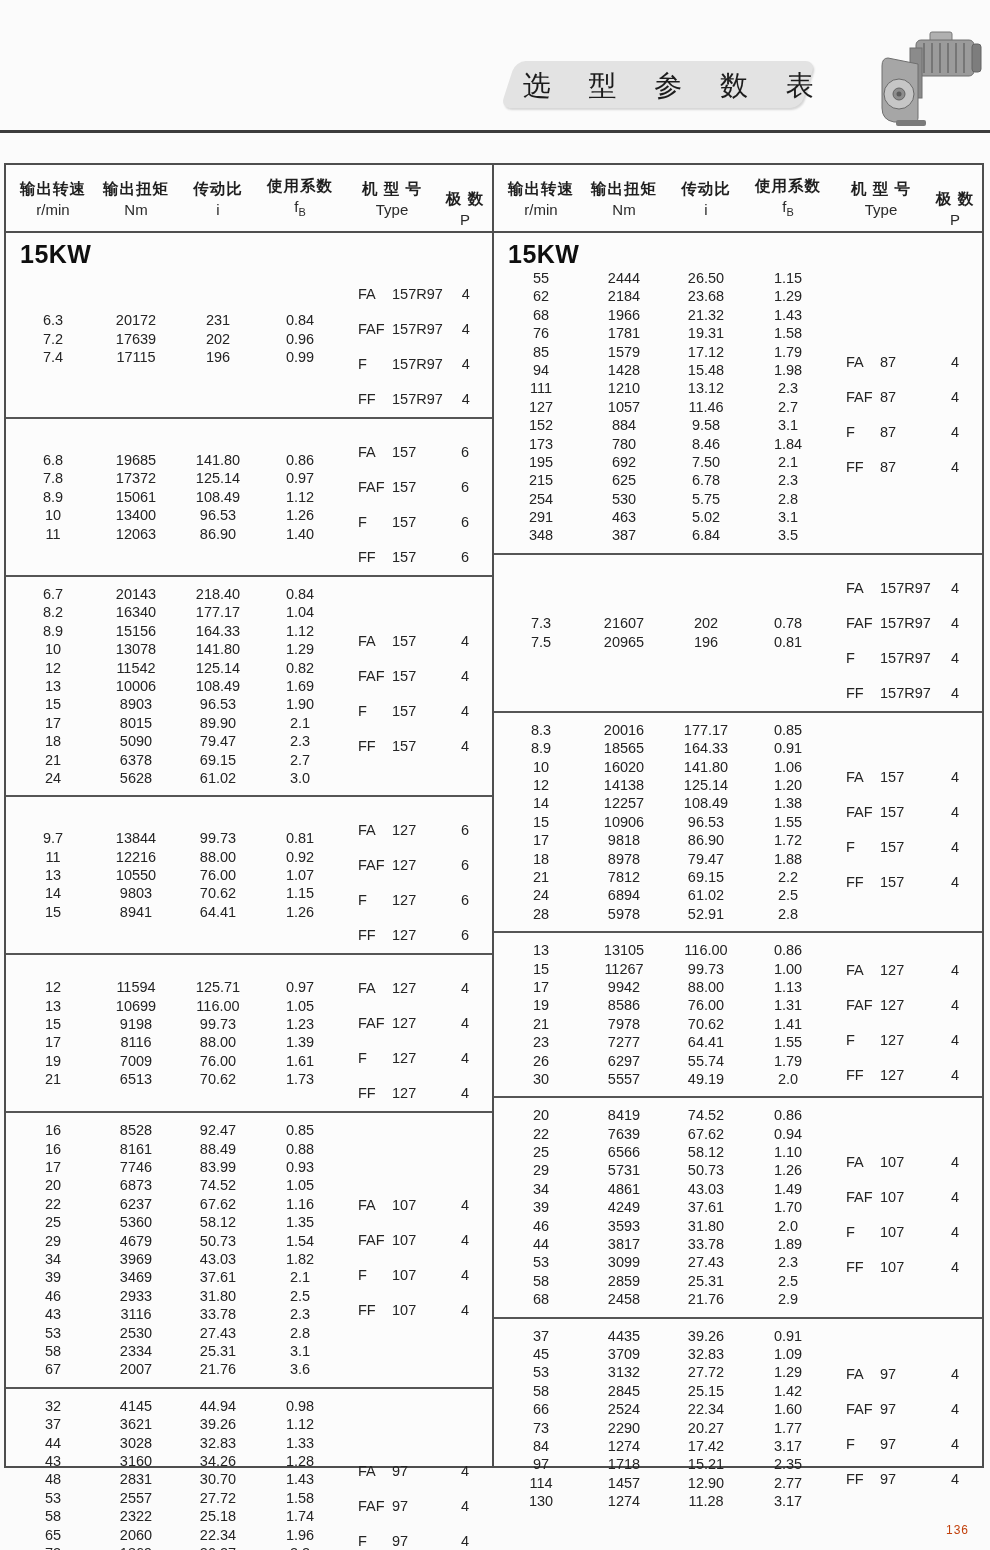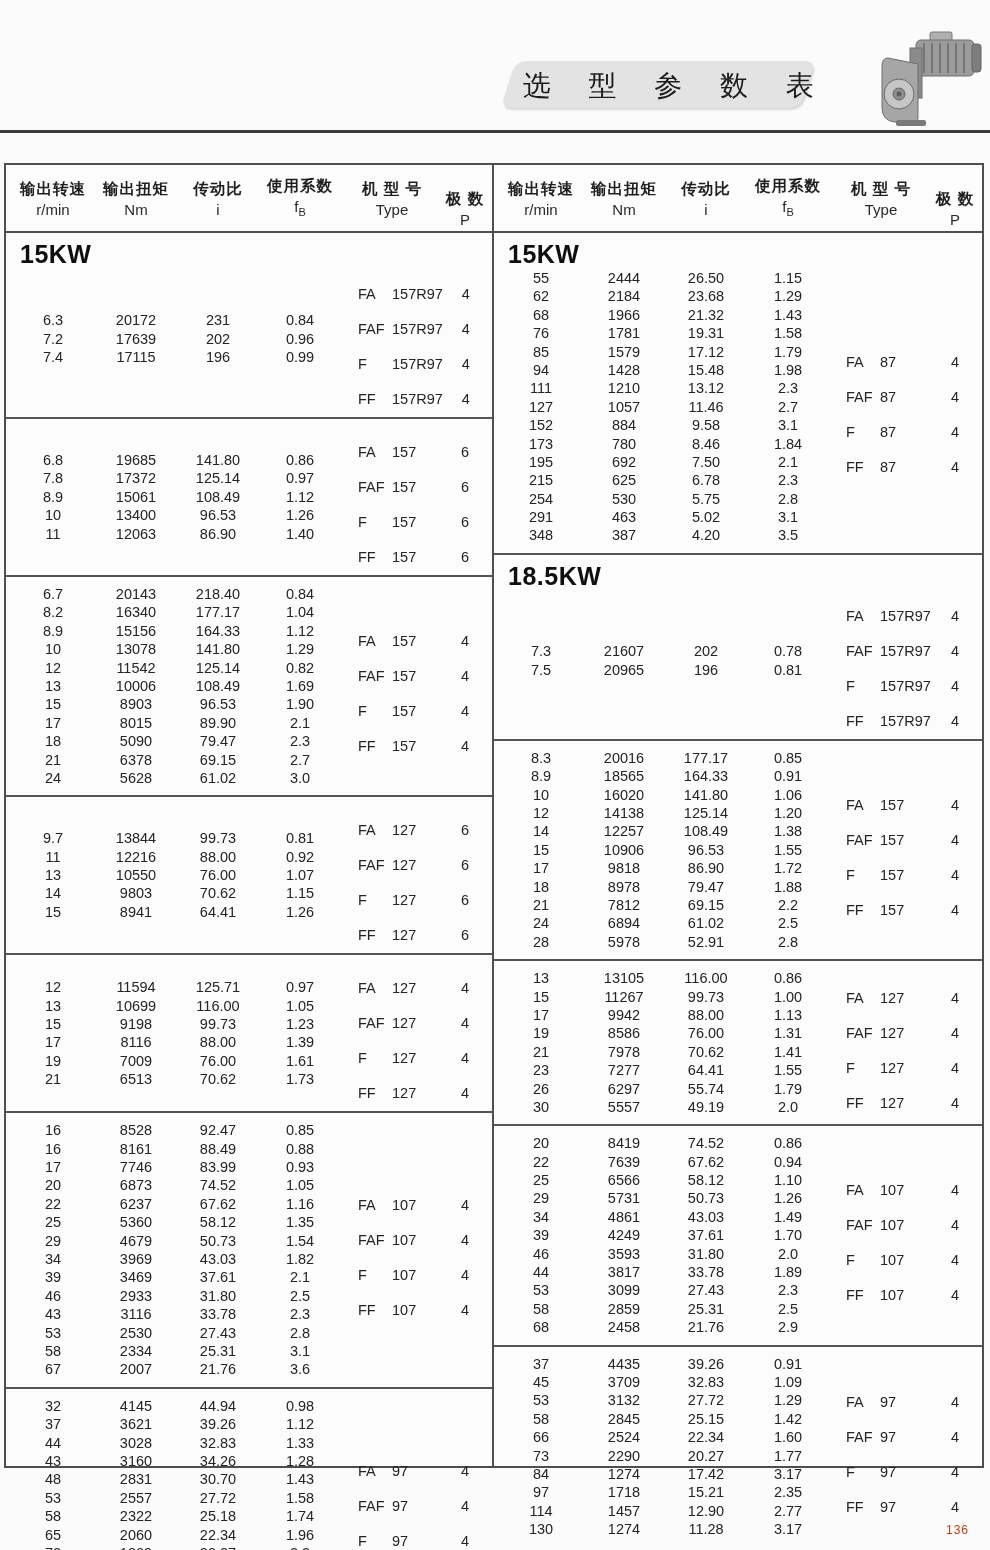--- a/index.html
+++ b/index.html
@@ -600,21 +600,21 @@
               <div class="cell">254</div>
               <div class="cell">530</div>
               <div class="cell">5.75</div>
               <div class="cell">2.8</div>
               <div class="cell">291</div>
               <div class="cell">463</div>
               <div class="cell">5.02</div>
               <div class="cell">3.1</div>
               <div class="cell">348</div>
               <div class="cell">387</div>
-              <div class="cell">4.20</div>
+              <div class="cell">6.84</div>
               <div class="cell">3.5</div>
             </div>
             <div class="type-block">
               <div class="type-row">
                 <div class="type-label"><span class="type-prefix">FA</span><span class="type-size">87</span></div>
                 <div class="type-poles">4</div>
               </div>
               <div class="type-row">
                 <div class="type-label"><span class="type-prefix">FAF</span><span class="type-size">87</span></div>
                 <div class="type-poles">4</div>
@@ -624,21 +624,20 @@
                 <div class="type-poles">4</div>
               </div>
               <div class="type-row">
                 <div class="type-label"><span class="type-prefix">FF</span><span class="type-size">87</span></div>
                 <div class="type-poles">4</div>
               </div>
             </div>
           </div>
         </div>
         <div class="section">
-          <div class="power-title">18.5KW</div>
           <div class="section-body">
             <div class="data-grid">
               <div class="cell">7.3</div>
               <div class="cell">21607</div>
               <div class="cell">202</div>
               <div class="cell">0.78</div>
               <div class="cell">7.5</div>
               <div class="cell">20965</div>
               <div class="cell">196</div>
               <div class="cell">0.81</div>

